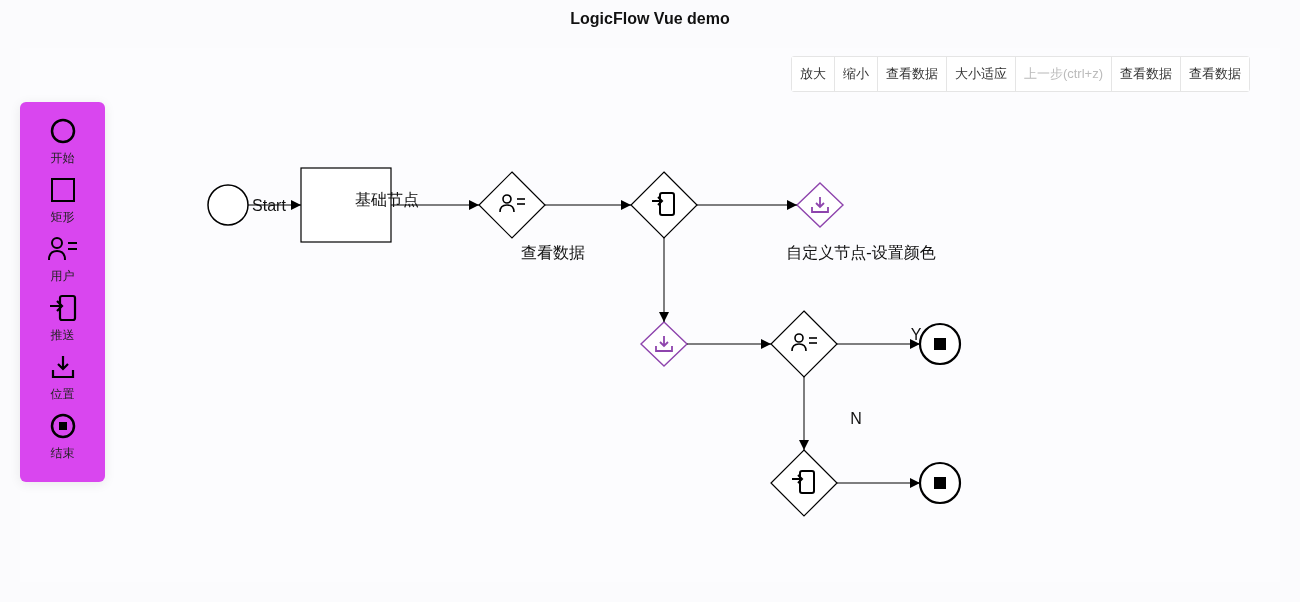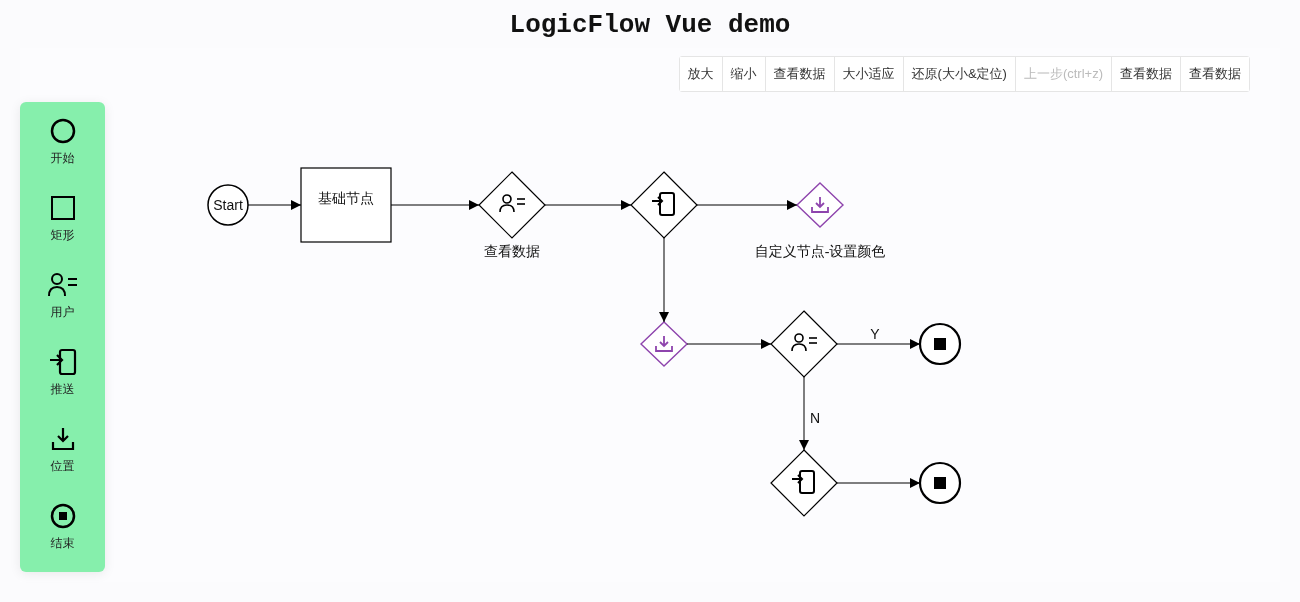--- a/index.html
+++ b/index.html
@@ -5,25 +5,24 @@
   * { box-sizing: border-box; margin: 0; padding: 0; }
   body {
     font-family: -apple-system, BlinkMacSystemFont, "Segoe UI", Helvetica, Arial, sans-serif;
     background: #fbfbfd;
     width: 1300px;
     height: 602px;
     overflow: hidden;
   }
   .title {
     text-align: center;
-    font-size: 26px;
+    font-size: 16px;
     font-weight: 600;
     padding-top: 10px;
     color: #111;
-    font-family: Liberation Mono, monospace;
   }
   .canvas-area {
     position: absolute;
     left: 20px;
     top: 48px;
     width: 1260px;
     height: 534px;
     background: #fcfcfe;
   }
   .toolbar {
@@ -45,28 +44,28 @@
     cursor: pointer;
     white-space: nowrap;
   }
   .toolbar button:last-child { border-right: none; }
   .toolbar button.disabled { color: #bbb; cursor: default; text-align: right; }
   .palette {
     position: absolute;
     left: 20px;
     top: 102px;
     width: 85px;
-    background: #86efac;
+    background: #d946ef;
     border-radius: 6px;
     box-shadow: 0 2px 12px rgba(0,0,0,0.08);
     padding: 14px 8px 20px 8px;
     display: flex;
     flex-direction: column;
     align-items: center;
-    gap: 26px;
+    gap: 8px;
   }
   .palette-item {
     display: flex;
     flex-direction: column;
     align-items: center;
     gap: 4px;
     cursor: pointer;
   }
   .palette-icon {
     width: 30px;
@@ -82,24 +81,25 @@
   .diagram {
     position: absolute;
     left: 0;
     top: 0;
     width: 100%;
     height: 100%;
     pointer-events: none;
   }
   .node-label {
     position: absolute;
-    font-size: 14px;
+    font-size: 16px;
     color: #111;
     text-align: center;
     transform: translateX(-50%);
+    margin-left: 41px;
   }
 </style>
 </head>
 <body>
 
 <div class="title">LogicFlow Vue demo</div>
 
 <div class="canvas-area">
 
   <svg class="diagram" width="1260" height="534">
@@ -193,21 +193,20 @@
   <div class="node-label" style="left:855px; top:278px;">Y</div>
   <div class="node-label" style="left:795px; top:362px;">N</div>
 
 </div>
 
 <div class="toolbar">
   <button>放大</button>
   <button>缩小</button>
   <button>查看数据</button>
   <button>大小适应</button>
-  <button>还原(大小&amp;定位)</button>
   <button class="disabled">上一步(ctrl+z)</button>
   <button>查看数据</button>
   <button>查看数据</button>
 </div>
 
 <div class="palette">
   <div class="palette-item">
     <div class="palette-icon">
       <svg width="28" height="28">
           <circle cx="14" cy="14" r="11" fill="none" stroke="#000" stroke-width="2.5"></circle>

